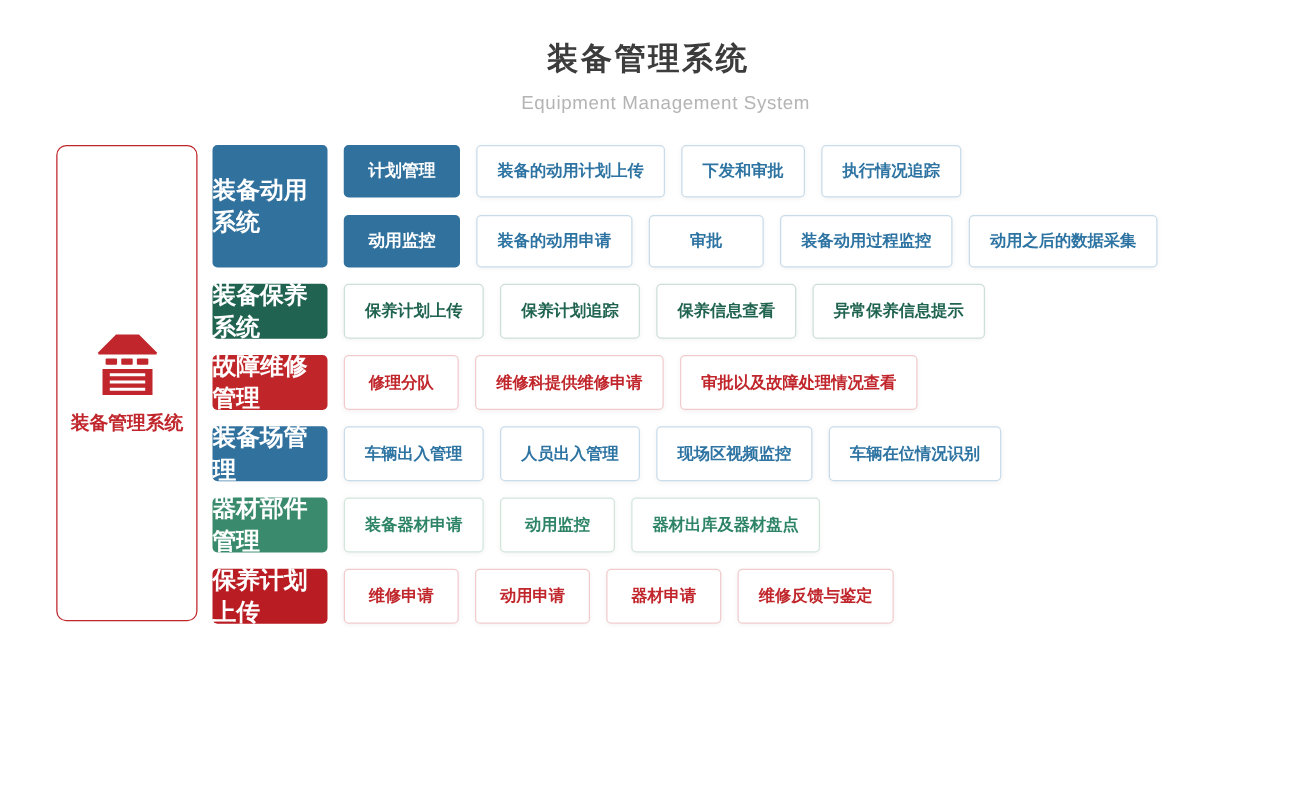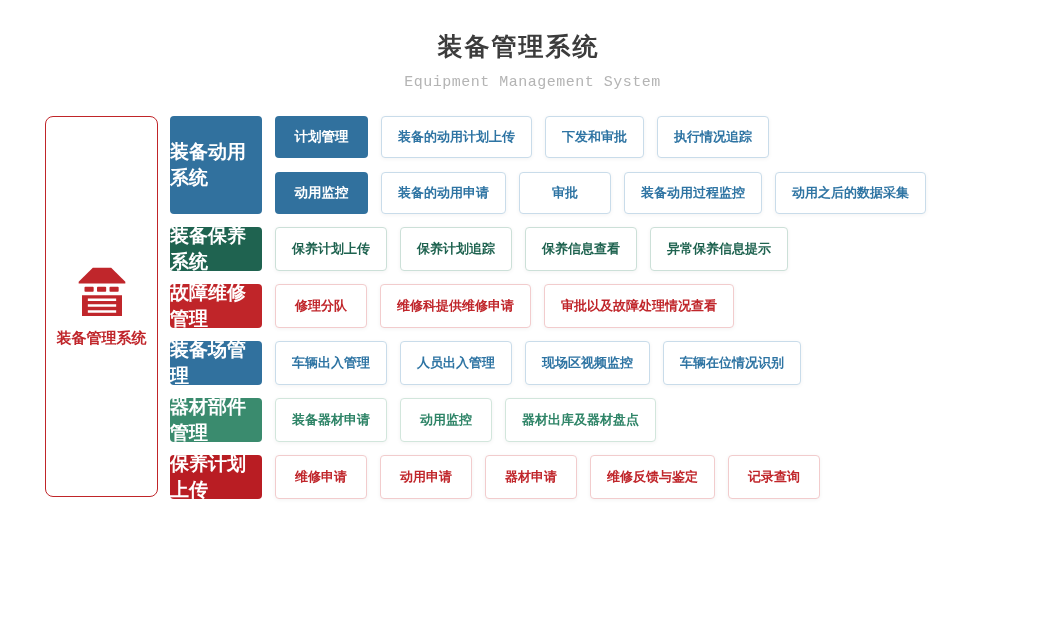--- a/index.html
+++ b/index.html
@@ -1,18 +1,18 @@
 <!DOCTYPE html>
 <html style="--title-text: #3C3C3C; --subtitle-text: #B4B4B4; --blue: #31719E; --blue-text: #2E74A3; --blue-border: #C9DCEA; --teal: #1F6350; --teal-border: #CCE0D8; --red: #C02529; --red-text: #C0262B; --red-border: #F2CCCD; --green: #3A8B6E; --green-text: #2E8467; --green-border: #D2E6DC; --dark-red: #B91D23;"><head>
 <meta charset="utf-8">
 <style>
   html,body{margin:0;padding:0;background:#fff;}
   .canvas{
     width:1037px;height:636px;background:#fff;position:relative;overflow:hidden;
-    font-family:Liberation Mono, monospace;
+    font-family:Liberation Sans, sans-serif;
     border-radius:12px;
   }
   
   .hdr{text-align:center;padding-top:30px;}
   .hdr h1{
     margin:0;font-size:25px;font-weight:700;color:var(--title-text,#3c3c3c);
     letter-spacing:2px;
   }
   .hdr .sub{
     margin-top:11px;font-size:15px;color:var(--subtitle-text,#b4b4b4);letter-spacing:.5px;margin-left:28px;
@@ -140,18 +140,17 @@
         <div class="item t-green">动用监控</div>
         <div class="item t-green">器材出库及器材盘点</div>
       </div>
 
       <div class="row">
         <div class="cat bg-darkred">保养计划上传</div>
         <div class="item t-red">维修申请</div>
         <div class="item t-red">动用申请</div>
         <div class="item t-red">器材申请</div>
         <div class="item t-red">维修反馈与鉴定</div>
-        <div class="item t-red">记录查询</div>
       </div>
 
     </div>
   </div>
 </div>
 
 </body></html>

